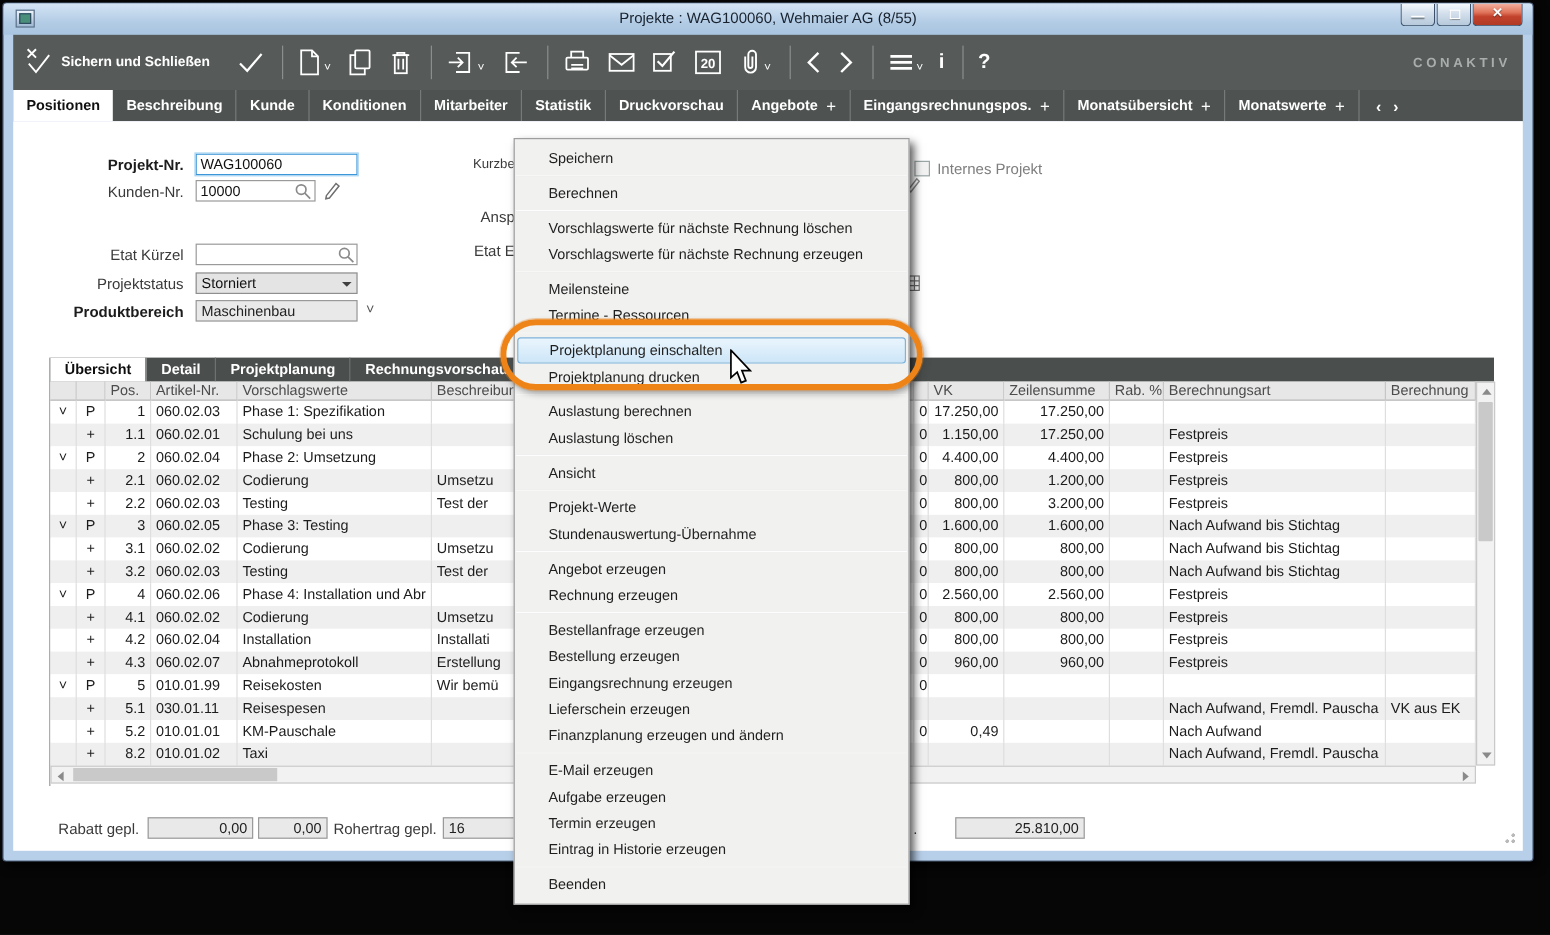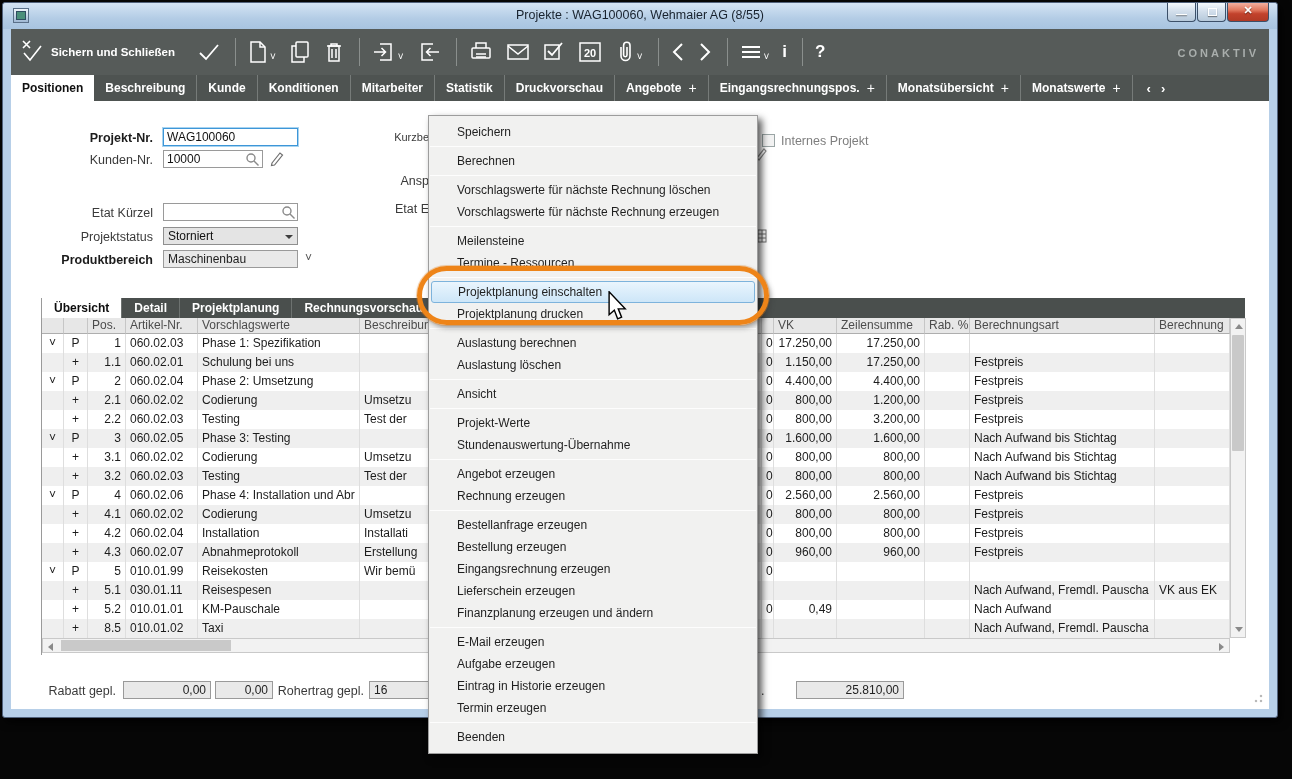--- a/index.html
+++ b/index.html
@@ -610,21 +610,21 @@
               <div class="td right" style="width: 12px;">0</div>
               <div class="td right" style="width: 63px;">0,49</div>
               <div class="td right" style="width: 88px;"></div>
               <div class="td" style="width: 45px;"></div>
               <div class="td" style="width: 185px;">Nach Aufwand</div>
               <div class="td" style="width: 75px;"></div>
             </div>
             <div class="trow alt">
               <div class="td center" style="width: 22px;"></div>
               <div class="td center" style="width: 24px;">+</div>
-              <div class="td right" style="width: 38px;">8.5</div>
+              <div class="td right" style="width: 38px;">8.2</div>
               <div class="td" style="width: 72px;">010.01.02</div>
               <div class="td" style="width: 162px;">Taxi</div>
               <div class="td" style="width: 402px;"></div>
               <div class="td right" style="width: 12px;"></div>
               <div class="td right" style="width: 63px;"></div>
               <div class="td right" style="width: 88px;"></div>
               <div class="td" style="width: 45px;"></div>
               <div class="td" style="width: 185px;">Nach Aufwand, Fremdl. Pauscha</div>
               <div class="td" style="width: 75px;"></div>
             </div>
@@ -680,22 +680,22 @@
       <div class="mitem">Rechnung erzeugen</div>
       <div class="msep"></div>
       <div class="mitem">Bestellanfrage erzeugen</div>
       <div class="mitem">Bestellung erzeugen</div>
       <div class="mitem">Eingangsrechnung erzeugen</div>
       <div class="mitem">Lieferschein erzeugen</div>
       <div class="mitem">Finanzplanung erzeugen und ändern</div>
       <div class="msep"></div>
       <div class="mitem">E-Mail erzeugen</div>
       <div class="mitem">Aufgabe erzeugen</div>
+      <div class="mitem">Termin erzeugen</div>
       <div class="mitem">Eintrag in Historie erzeugen</div>
-      <div class="mitem">Termin erzeugen</div>
       <div class="msep"></div>
       <div class="mitem">Beenden</div>
     </div>
 
   <div class="annotation"></div>
 
   <div class="cursor">
     <svg width="22" height="30" viewBox="0 0 12 19">
       <path d="M1 0.5 L1 15 L4.3 12.1 L6.4 17.6 L8.9 16.6 L6.8 11.3 L11.2 11.3 Z" fill="#fff" stroke="#000" stroke-width="0.9"></path>
     </svg>

